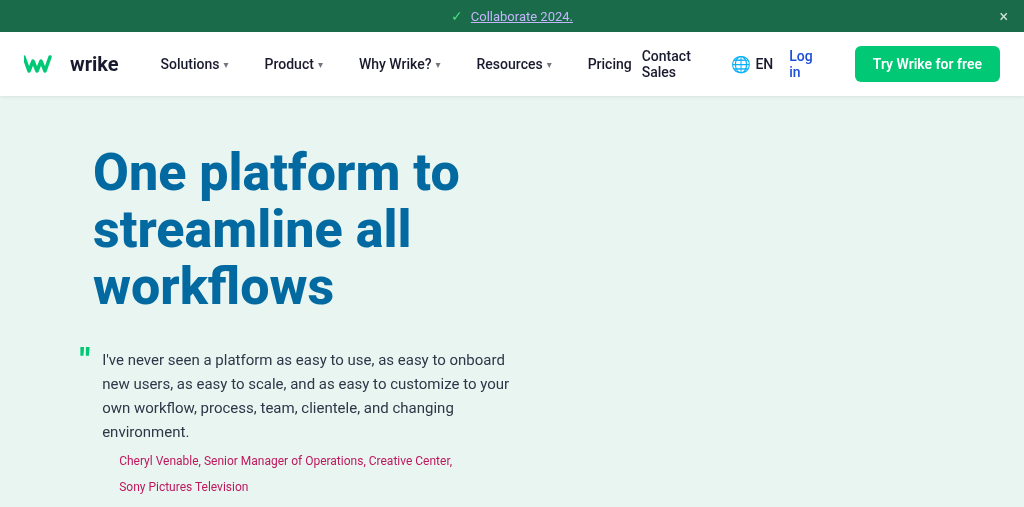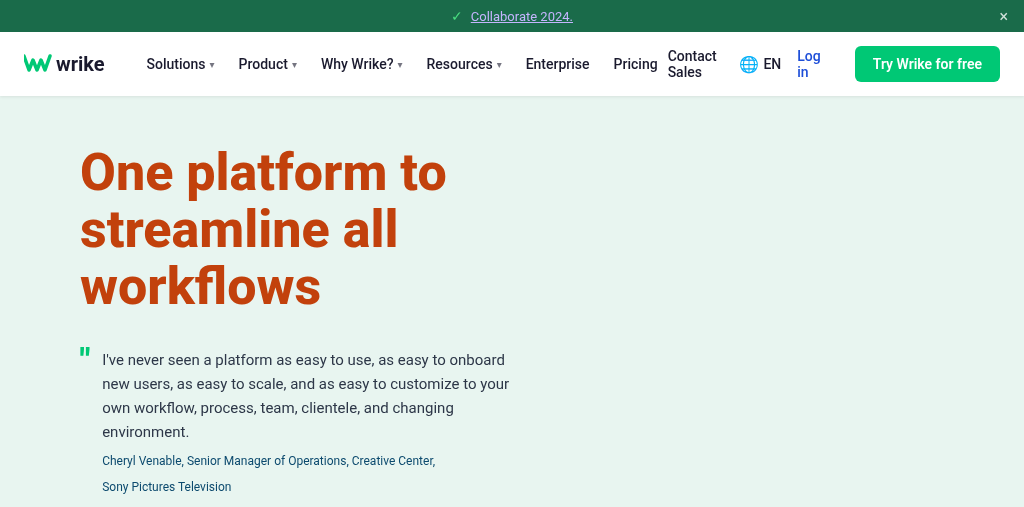--- a/index.html
+++ b/index.html
@@ -59,39 +59,40 @@
 
     .navbar-left {
       display: flex;
       align-items: center;
       gap: 32px;
       flex: 1;
     }
 
     .logo {
       display: flex;
-      gap: 4px;
+      align-items: center;
+      gap: 18px;
       text-decoration: none;
     }
 
     .logo-icon {
       width: 28px;
       height: 22px;
     }
 
     .logo-text {
       font-size: 20px;
       font-weight: 700;
       color: #1a1a2e;
     }
 
     .nav-links {
       display: flex;
       align-items: center;
-      gap: 4px;
+      gap: 16px;
     }
 
     .nav-item {
       display: flex;
       align-items: center;
       gap: 4px;
       padding: 8px 10px;
       font-size: 14px;
       font-weight: 500;
       color: #1a1a2e;
@@ -159,23 +160,24 @@
 
     
     .hero {
       padding: 48px 80px 40px 80px;
       max-width: 600px;
     }
 
     .hero-title {
       font-size: 52px;
       font-weight: 800;
-      color: #c2410c;
+      color: #0369a1;
       line-height: 1.1;
       margin-bottom: 32px;
+      margin-left: 13px;
     }
 
     .hero-quote-block {
       display: flex;
       gap: 12px;
       margin-bottom: 28px;
     }
 
     .quote-mark {
       font-size: 32px;
@@ -187,23 +189,24 @@
     }
 
     .quote-text {
       font-size: 15px;
       color: #2d3748;
       line-height: 1.6;
     }
 
     .quote-attribution {
       font-size: 12px;
-      color: #0c4a6e;
+      color: #be185d;
       margin-top: 8px;
       line-height: 1.5;
+      margin-left: 17px;
     }
   </style>
 </head>
 <body>
 
 <div class="announcement-banner">
   <span class="banner-check">✓</span>
   <a href="#">Collaborate 2024.</a>
   <span class="banner-close">×</span>
 </div>
@@ -227,23 +230,20 @@
         <span>Product</span>
         <span class="chevron">▾</span>
       </a>
       <a href="#" class="nav-item">
         <span>Why Wrike?</span>
         <span class="chevron">▾</span>
       </a>
       <a href="#" class="nav-item">
         <span>Resources</span>
         <span class="chevron">▾</span>
-      </a>
-      <a href="#" class="nav-item">
-        <span>Enterprise</span>
       </a>
       <a href="#" class="nav-item">
         <span>Pricing</span>
       </a>
     </div>
   </div>
 
   <div class="navbar-right">
     <a href="#" class="contact-sales">Contact Sales</a>
     <div class="lang-selector">

